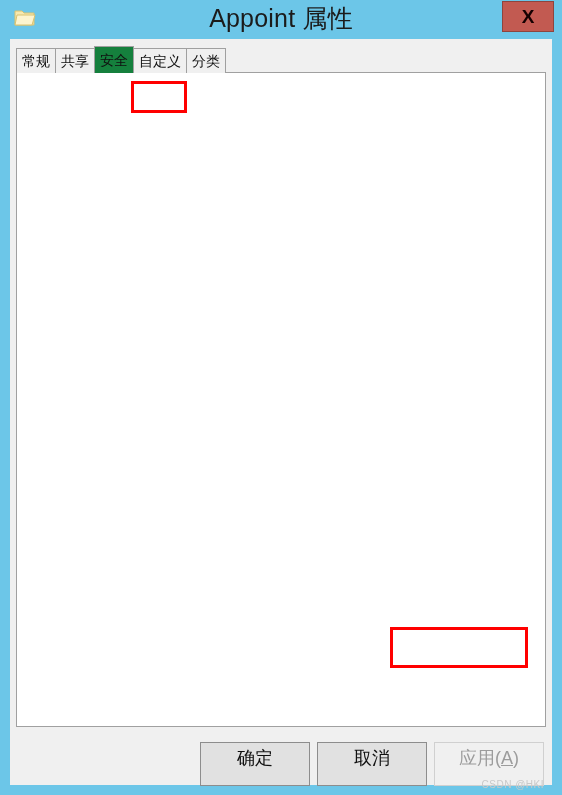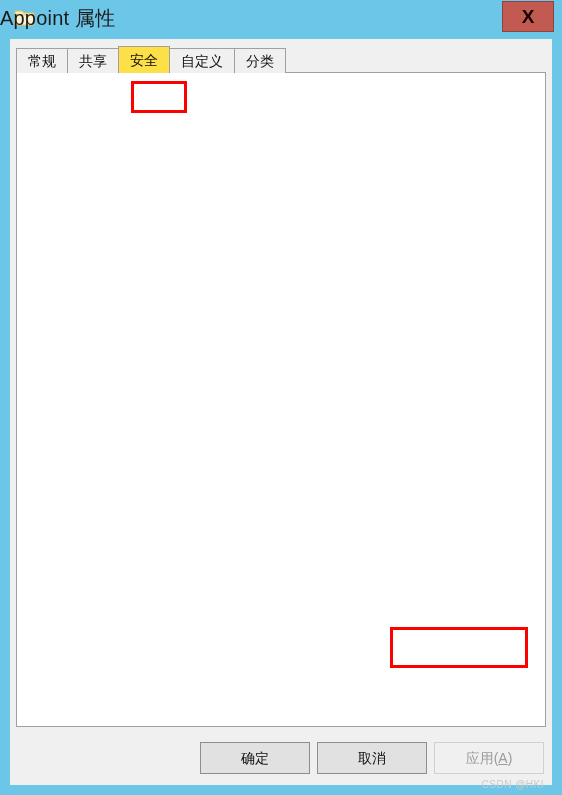--- a/index.html
+++ b/index.html
@@ -31,21 +31,22 @@
   }
   #folder-icon {
     position: absolute;
     left: 14px; top: 8px;
     width: 22px; height: 20px;
   }
   #title-text {
     position: absolute;
     left: 0; top: 4px;
     width: 562px;
-    font-size: 20px;
+    text-align: center;
+    font-size: 25px;
     color: #1b1b1b;
     letter-spacing: 0.2px;
     line-height: 28px;
     pointer-events: none;
   }
   #close-button {
     position: absolute;
     right: 8px; top: 1px;
     width: 52px; height: 31px;
     background: #c25a51;
@@ -74,33 +75,33 @@
     position: absolute;
     left: 6px; top: 7px;
     height: 27px;
     display: flex;
     align-items: flex-end;
     z-index: 4;
   }
   .tab {
     height: 25px;
     box-sizing: border-box;
-    padding: 0 11px;
+    padding: 0 5px;
     background: #f0f0f0;
     border: 1px solid #a0a0a0;
     border-bottom: none;
     font-size: 14px;
     color: #101010;
     line-height: 24px;
     margin-right: -1px;
     cursor: pointer;
     white-space: nowrap;
   }
   .tab.active {
-    background: #fde047;
+    background: #15803d;
     height: 27px;
     line-height: 26px;
     position: relative;
     z-index: 3;
   }
   #tab-highlight {
     position: absolute;
     left: 121px; top: 42px;
     width: 56px; height: 32px;
     border: 3px solid #ff0000;
@@ -296,25 +297,25 @@
     width: 138px; height: 41px;
     border: 3px solid #ff0000;
     box-sizing: border-box;
     z-index: 5;
     pointer-events: none;
   }
 
   
   .dlg-button {
     position: absolute;
-    width: 110px; height: 32px;
+    width: 110px; height: 44px;
     background: #e1e1e1;
     border: 1px solid #8d8d8d;
     box-sizing: border-box;
-    font-size: 14px;
+    font-size: 18px;
     color: #101010;
     text-align: center;
     line-height: 30px;
     cursor: pointer;
   }
   #ok-button     { left: 190px; top: 703px; }
   #cancel-button { left: 307px; top: 703px; }
   #apply-button  {
     left: 424px; top: 703px;
     background: #f0f0f0;

